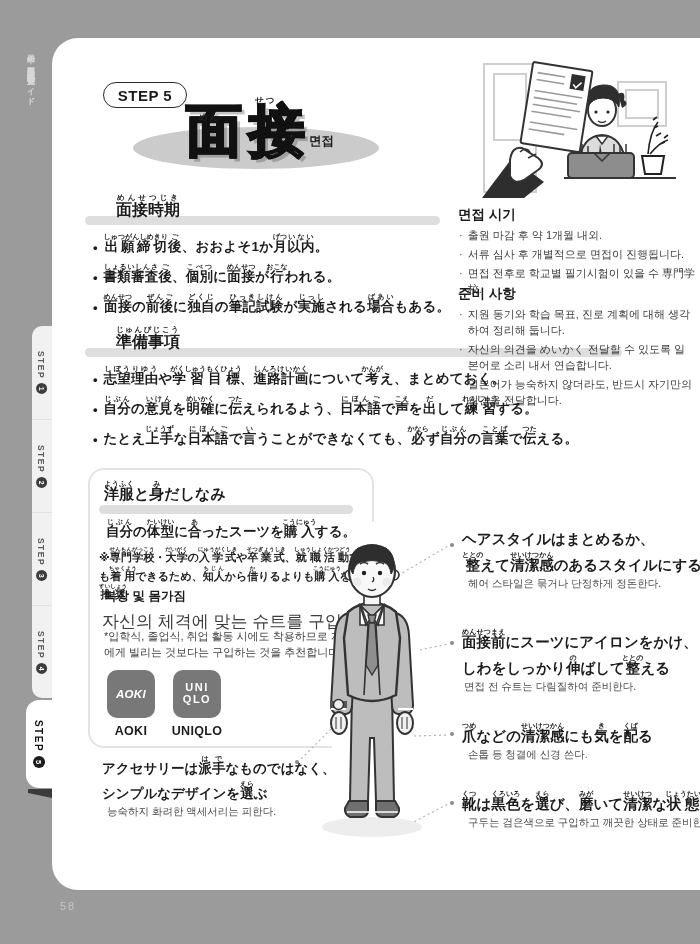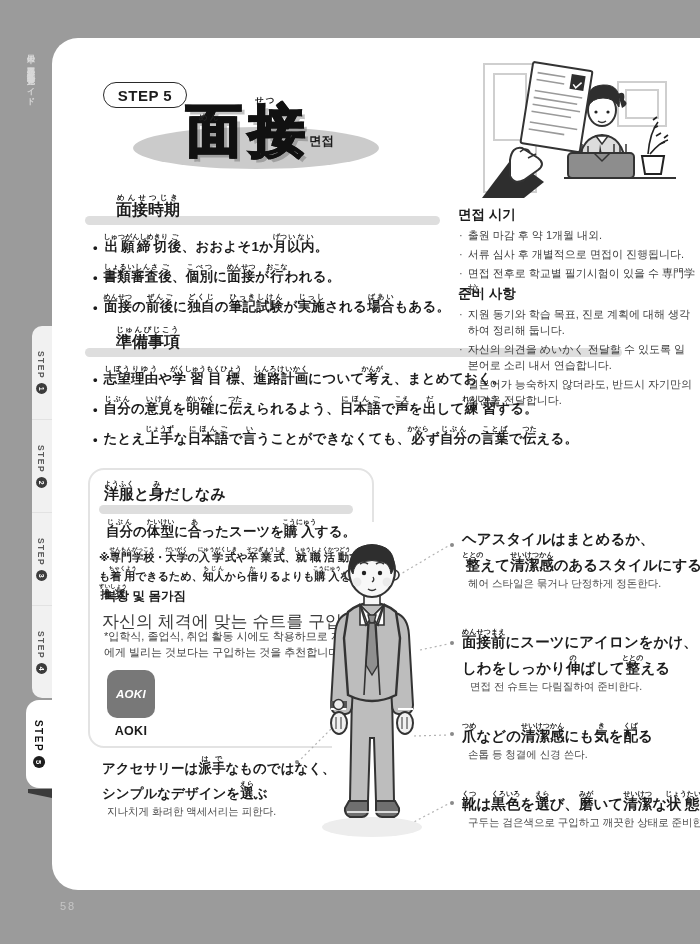--- a/index.html
+++ b/index.html
@@ -294,37 +294,44 @@
 <div class="abs box-kline">자신의 체격에 맞는 슈트를 구입합니다.</div>
 <div class="abs box-knote">*입학식, 졸업식, 취업 활동 시에도 착용하므로 지인에게 빌리는 것보다는 구입하는 것을 추천합니다.</div>
 
 <div class="abs brands">
   <div class="brand">
     <div class="tile">
         <span class="tile-aoki">AOKI</span>
       </div>
     <span class="brand-label">AOKI</span>
   </div>
+  <div class="brand">
+    <div class="tile">
+      <span class="tile-uniqlo">UNI</span>
+      <span class="tile-uniqlo">QLO</span>
+    </div>
+    <span class="brand-label">UNIQLO</span>
+  </div>
 </div>
 
 <div class="abs callout acc-callout" style="left:102px; top:755px;">
   <div class="jline">アクセサリーは<ruby>派手<rt>はで</rt></ruby>なものではなく、</div>
   <div class="jline">シンプルなデザインを<ruby>選<rt>えら</rt></ruby>ぶ</div>
-  <div class="ksub" style="margin-left:5px;">지나치게 화려한 액세서리는 피한다.</div>
+  <div class="ksub" style="margin-left:5px;">능숙하지 화려한 액세서리는 피한다.</div>
 </div>
 
 <div class="abs callout" style="left:462px; top:532px;">
   <div class="jline">ヘアスタイルはまとめるか、</div>
   <div class="jline"><ruby>整<rt>ととの</rt></ruby>えて<ruby>清潔感<rt>せいけつかん</rt></ruby>のあるスタイルにする</div>
   <div class="ksub" style="margin-left:6px;">헤어 스타일은 묶거나 단정하게 정돈한다.</div>
 </div>
 <div class="abs callout" style="left:462px; top:628px;">
   <div class="jline"><ruby>面接前<rt>めんせつまえ</rt></ruby>にスーツにアイロンをかけ、</div>
   <div class="jline">しわをしっかり<ruby>伸<rt>の</rt></ruby>ばして<ruby>整<rt>ととの</rt></ruby>える</div>
-  <div class="ksub" style="margin-left:8px;">면접 전 슈트는 다림질하여 준비한다.</div>
+  <div class="ksub" style="margin-left:2px;">면접 전 슈트는 다림질하여 준비한다.</div>
 </div>
 <div class="abs callout" style="left:462px; top:722px;">
   <div class="jline"><ruby>爪<rt>つめ</rt></ruby>などの<ruby>清潔感<rt>せいけつかん</rt></ruby>にも<ruby>気<rt>き</rt></ruby>を<ruby>配<rt>くば</rt></ruby>る</div>
   <div class="ksub" style="margin-left:6px;">손톱 등 청결에 신경 쓴다.</div>
 </div>
 <div class="abs callout" style="left:462px; top:790px;">
   <div class="jline"><ruby>靴<rt>くつ</rt></ruby>は<ruby>黒色<rt>くろいろ</rt></ruby>を<ruby>選<rt>えら</rt></ruby>び、<ruby>磨<rt>みが</rt></ruby>いて<ruby>清潔<rt>せいけつ</rt></ruby>な<ruby>状態<rt>じょうたい</rt></ruby>をつ</div>
   <div class="ksub" style="margin-left:6px;">구두는 검은색으로 구입하고 깨끗한 상태로 준비한다.</div>
 </div>
 

